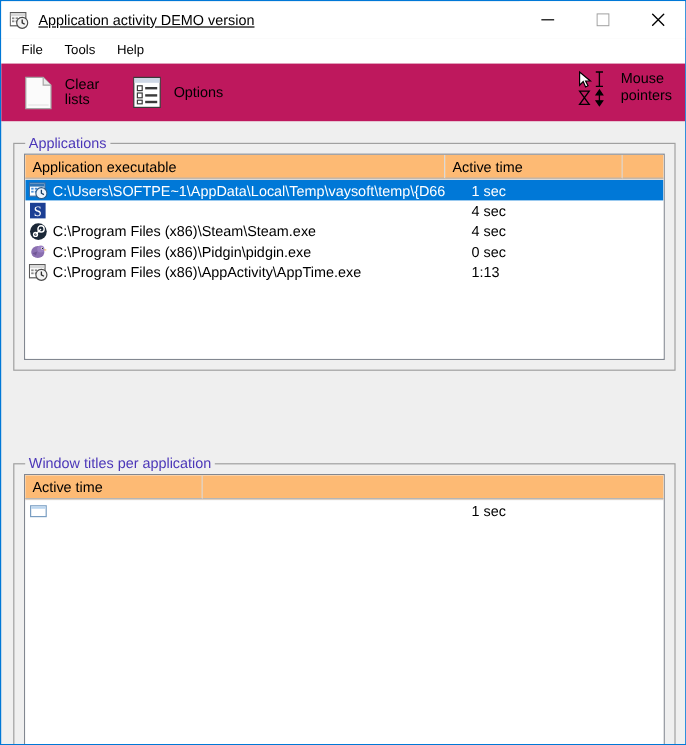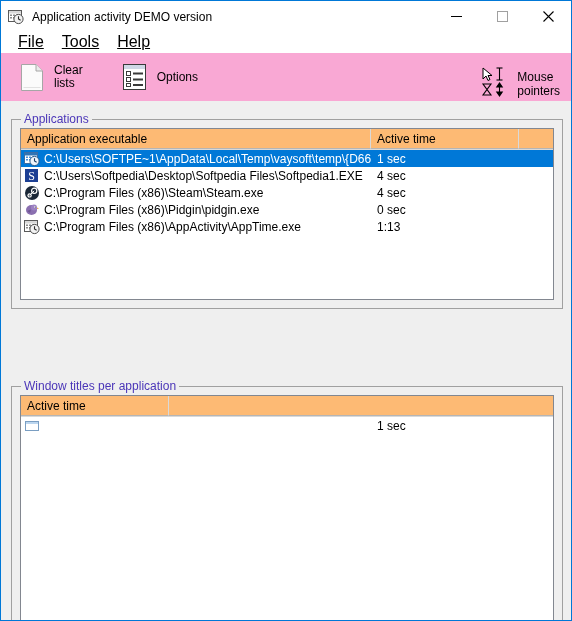--- a/index.html
+++ b/index.html
@@ -35,20 +35,21 @@
     width: 16px;
     height: 16px;
     margin-left: 7px;
     margin-right: 8px;
     flex: 0 0 auto;
   }
   #title-text {
     font-size: 12px;
     color: #000000;
     white-space: nowrap;
+    text-decoration: underline;
   }
   #window-controls {
     position: absolute;
     right: 0;
     top: 0;
     height: 31px;
     display: flex;
   }
   .win-btn {
     width: 46px;
@@ -64,36 +65,34 @@
 
   
   #menu-bar {
     height: 21px;
     background: #ffffff;
     display: flex;
     align-items: center;
     padding-left: 8px;
   }
   .menu-item {
-    font-size: 16px;
+    font-size: 11px;
     padding: 2px 9px 3px 9px;
     color: #000;
     white-space: nowrap;
     cursor: default;
-    text-decoration: underline;
   }
 
   
   #toolbar {
     position: relative;
     height: 48px;
-    background: #f9a8d4;
-    display: flex;
-    align-items: center;
-    gap: 12px;
+    background: #be185d;
+    display: flex;
+    align-items: center;
   }
   .tool-button {
     display: flex;
     align-items: center;
     height: 40px;
     padding: 0 8px;
     margin-left: 8px;
     cursor: default;
     border: 1px solid transparent;
   }
@@ -110,21 +109,21 @@
     font-size: 12px;
     line-height: 13px;
     color: #000;
     white-space: pre-line;
   }
   #mouse-pointers-button {
     position: absolute;
     right: 6px;
     top: 4px;
     display: flex;
-    align-items: flex-end;
+    align-items: flex-start;
     height: 40px;
     padding: 0 4px;
     cursor: default;
     border: 1px solid transparent;
   }
   #mouse-pointer-icons {
     width: 30px;
     height: 32px;
     flex: 0 0 auto;
   }
@@ -225,21 +224,21 @@
     box-sizing: border-box;
     display: flex;
     align-items: center;
     padding-left: 3px;
     overflow: hidden;
     white-space: nowrap;
   }
   .lv-cell-time {
     width: 148px;
     box-sizing: border-box;
-    padding-left: 6px;
+    padding-left: 22px;
     white-space: nowrap;
     overflow: hidden;
   }
   .row-icon {
     width: 16px;
     height: 16px;
     flex: 0 0 auto;
     margin-right: 4px;
     display: flex;
     align-items: center;
@@ -398,21 +397,20 @@
         </div>
 
         <div class="lv-row">
           <div class="lv-cell-name">
             <span class="row-icon">
               <svg width="16" height="16" viewBox="0 0 16 16">
                 <rect x="1" y="1" width="13" height="13" fill="#1c3f94"></rect>
                 <text x="7.5" y="12" font-family="Liberation Serif, serif" font-size="12" fill="#ffffff" text-anchor="middle">S</text>
               </svg>
             </span>
-            <span class="row-text">C:\Users\Softpedia\Desktop\Softpedia Files\Softpedia1.EXE</span>
           </div>
           <div class="lv-cell-time">4 sec</div>
         </div>
 
         <div class="lv-row">
           <div class="lv-cell-name">
             <span class="row-icon">
               <svg width="16" height="16" viewBox="0 0 16 16">
                 <circle cx="8" cy="8" r="7" fill="#1b2838"></circle>
                 <circle cx="10.2" cy="5.8" r="2.6" fill="none" stroke="#ffffff" stroke-width="1.2"></circle>

